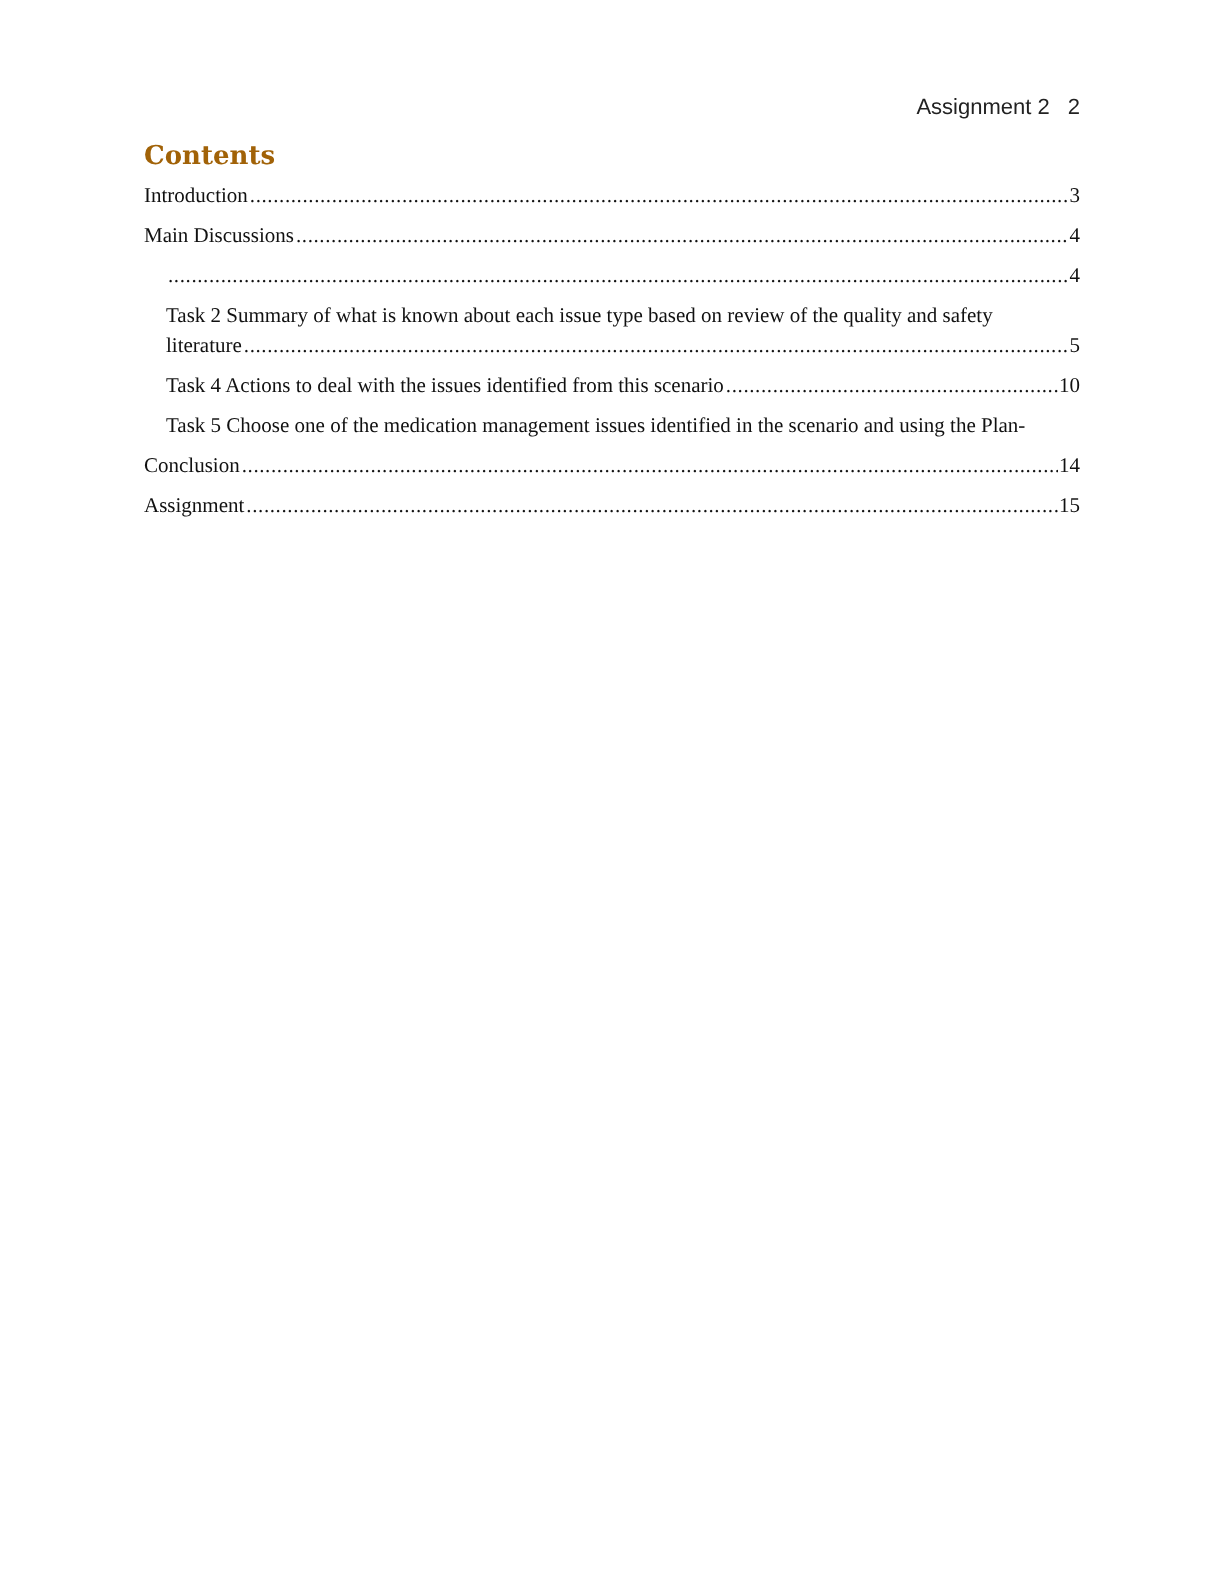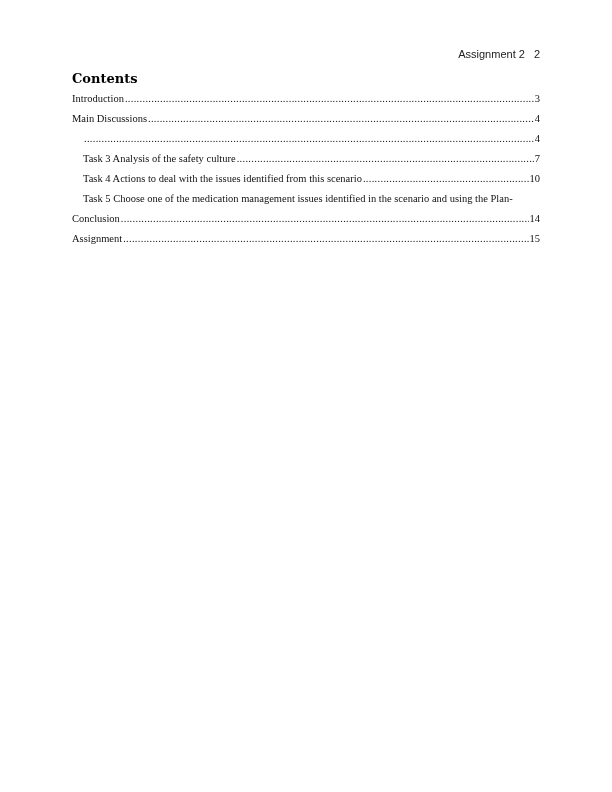--- a/index.html
+++ b/index.html
@@ -5,21 +5,21 @@
   html, body { margin: 0; padding: 0; background: #ffffff; }
   body { width: 612px; height: 792px; position: relative; overflow: hidden; }
   .header {
     position: absolute; top: 48px; right: 72px;
     font-family: "Liberation Sans", sans-serif; font-size: 11px; color: #222;
   }
   .header span + span { margin-left: 9px; }
   .title {
     position: absolute; left: 72px; top: 71px;
     font-family: "DejaVu Serif", serif; font-weight: bold; font-size: 13px;
-    color: #000000; margin: 0;
+    color: #a16207; margin: 0;
   }
   .toc {
     position: absolute; left: 72px; top: 91px; width: 468px;
     font-family: "Liberation Serif", serif; font-size: 10.5px; color: #111;
     line-height: 15px;
   }
   .entry { display: block; position: relative; margin-bottom: 5px; text-decoration: none; color: inherit; }
   .entry.l2 { padding-left: 11px; }
   .entry .row { display: flex; align-items: center; }
   .entry .text { white-space: normal; }
@@ -57,24 +57,25 @@
         <span class="page">4</span>
       </div>
   </a>
   <a class="entry l2">
     <div class="row">
         <span class="leader"></span>
         <span class="page">4</span>
       </div>
   </a>
   <a class="entry l2">
+    <span class="wrap-line">Task 2 Summary of what is known about each issue type based on review of the quality and safety</span>
     <div class="row">
-        <span class="text">Task 3 Analysis of the safety culture</span>
+        <span class="text">literature</span>
         <span class="leader"></span>
-        <span class="page">7</span>
+        <span class="page">5</span>
       </div>
   </a>
   <a class="entry l2">
     <div class="row">
         <span class="text">Task 4 Actions to deal with the issues identified from this scenario</span>
         <span class="leader"></span>
         <span class="page">10</span>
       </div>
   </a>
   <a class="entry l2">

